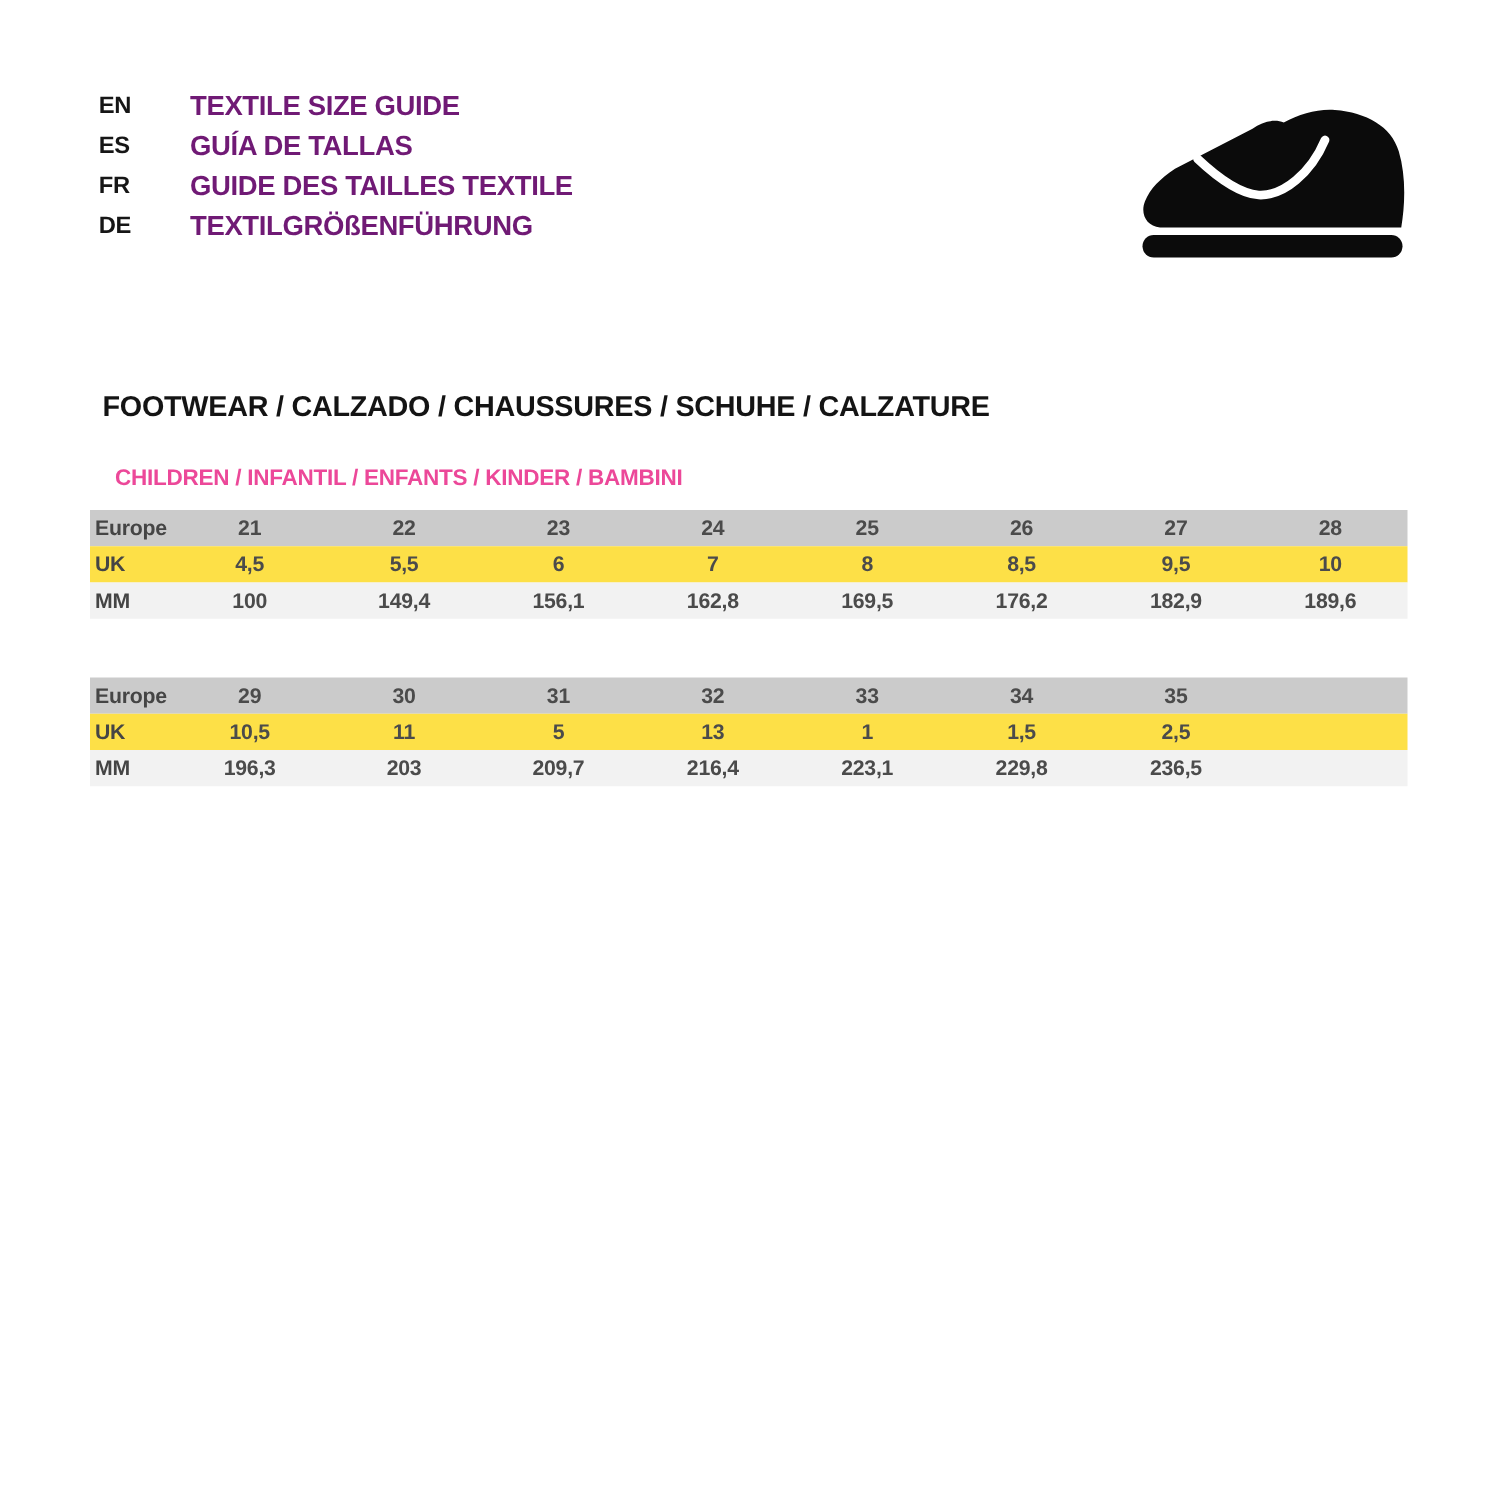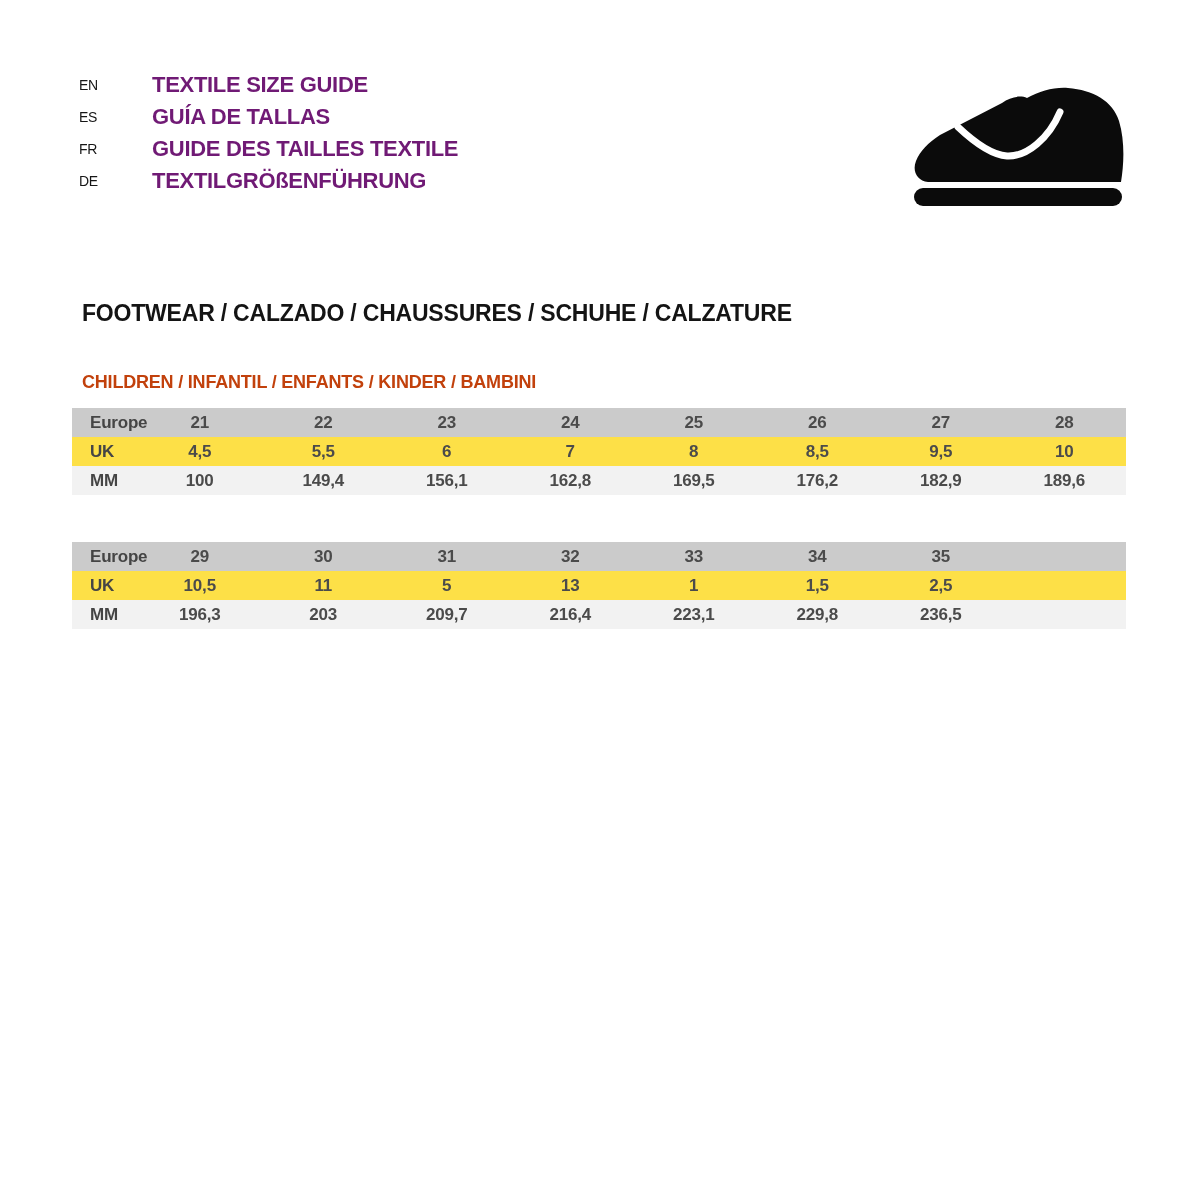--- a/index.html
+++ b/index.html
@@ -3,38 +3,38 @@
 <meta charset="utf-8">
 <style>
   html,body{margin:0;padding:0;background:#fff;}
   .page{
     position:relative;width:1200px;height:1200px;background:#ffffff;overflow:hidden;
     font-family:"Liberation Sans",sans-serif;color:#141414;
   }
   
   .lang-list{position:absolute;left:79px;top:69px;}
   .lang-row{display:flex;height:32px;align-items:center;}
-  .lang-code{display:inline-block;width:73px;font-size:14px;font-weight:400;letter-spacing:-0.3px;color:#161616;}
+  .lang-code{display:inline-block;width:73px;font-size:19px;font-weight:700;letter-spacing:-0.3px;color:#161616;}
   .lang-title{font-size:22px;font-weight:700;letter-spacing:-0.3px;color:#701a75;white-space:nowrap;}
   
   .shoe{position:absolute;left:910px;top:86px;width:216px;height:124px;}
   .shoe svg{display:block;width:100%;height:100%;}
   
-  .h1{position:absolute;left:82px;top:300px;font-size:23px;font-weight:700;letter-spacing:-0.2px;color:#141414;white-space:nowrap;}
-  .h2{position:absolute;left:82px;top:372px;font-size:18px;font-weight:700;letter-spacing:-0.2px;color:#c2410c;white-space:nowrap;}
+  .h1{position:absolute;left:82px;top:312px;font-size:23px;font-weight:700;letter-spacing:-0.2px;color:#141414;white-space:nowrap;}
+  .h2{position:absolute;left:92px;top:372px;font-size:18px;font-weight:700;letter-spacing:-0.2px;color:#ec4899;white-space:nowrap;}
   
   .size-table{position:absolute;left:72px;width:1054px;}
   .size-table.t1{top:408px;}
   .size-table.t2{top:542px;}
   .t-row{display:grid;grid-template-columns:66px repeat(8,1fr);height:29px;align-items:center;}
   .row-europe{background:#cbcbcb;}
   .row-uk{background:#fde047;}
   .row-mm{background:#f2f2f2;}
   .cell{font-size:17px;font-weight:700;letter-spacing:-0.2px;color:#4b4b4b;text-align:center;white-space:nowrap;}
-  .cell.label{text-align:left;padding-left:18px;color:#454545;}
+  .cell.label{text-align:left;padding-left:4px;color:#454545;}
 </style>
 </head>
 <body>
 
 <div class="page">
 
   <div class="lang-list">
     <div class="lang-row">
       <span class="lang-code">EN</span>
       <span class="lang-title">TEXTILE SIZE GUIDE</span>

